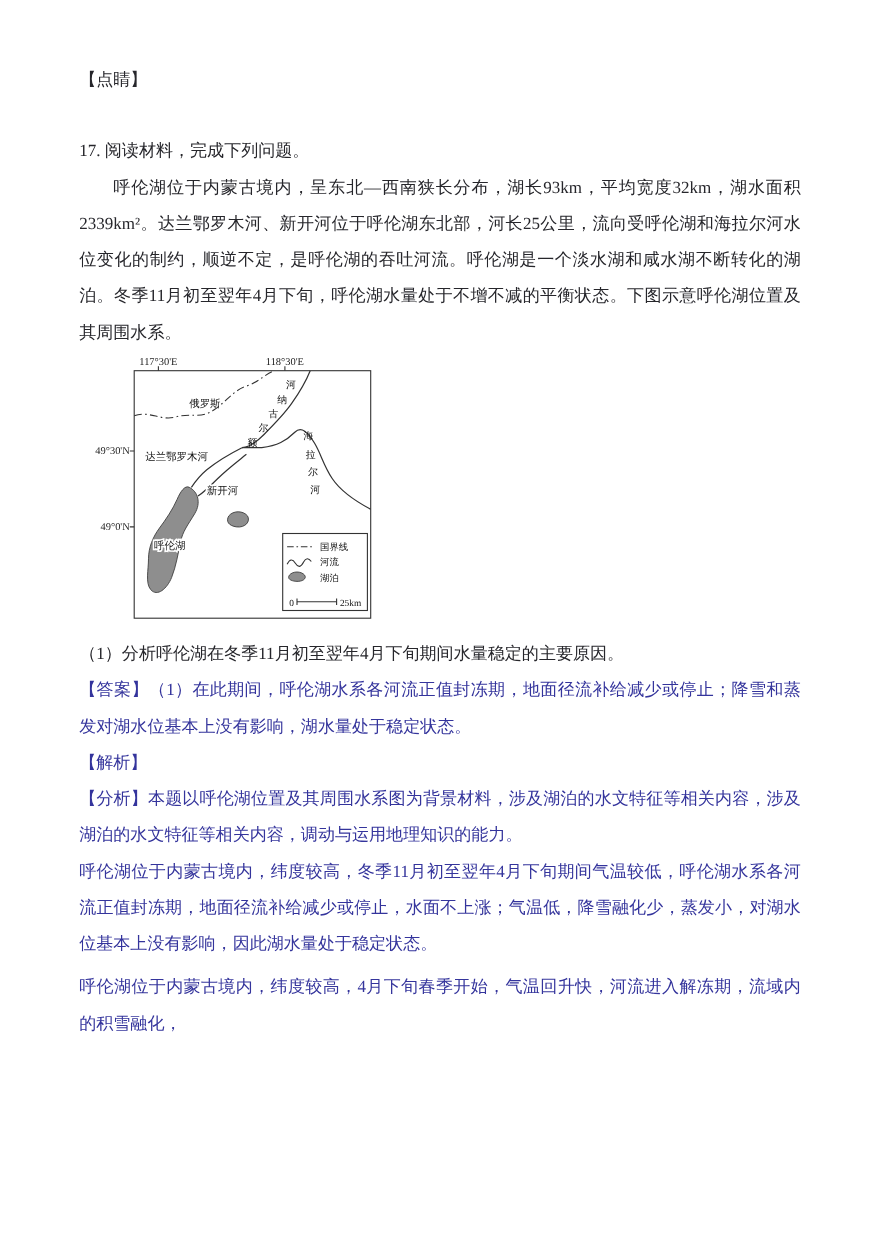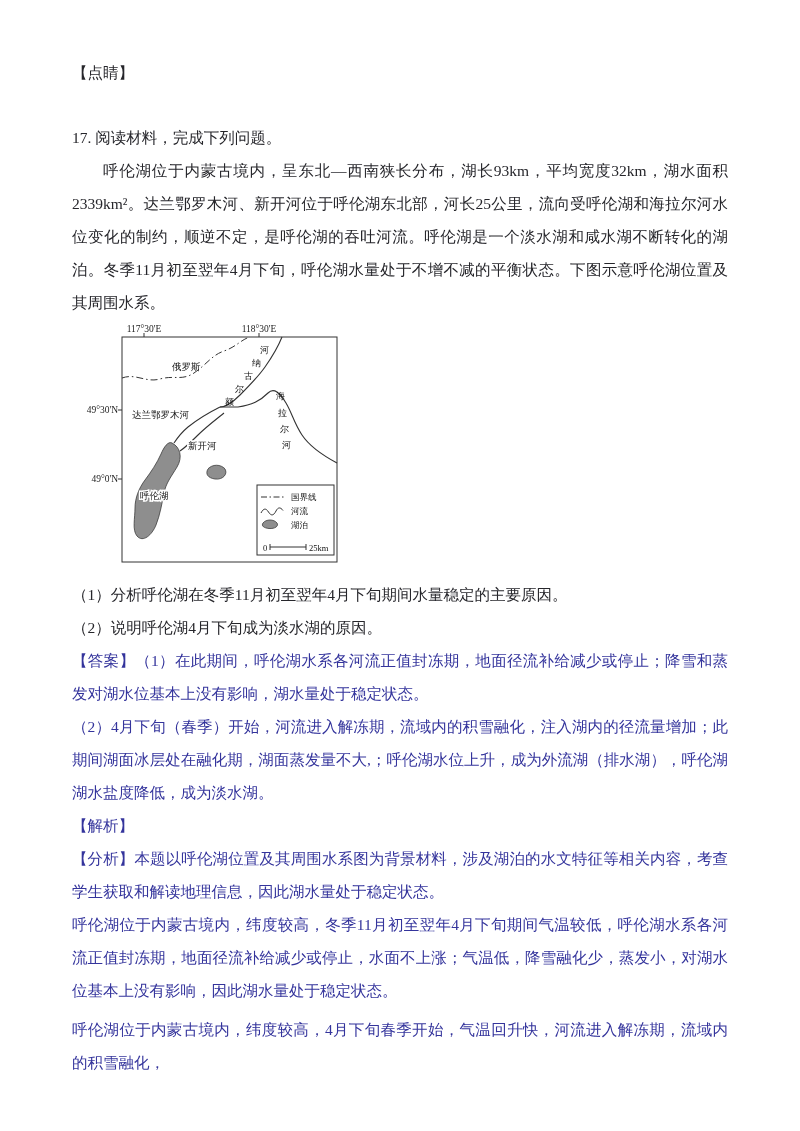--- a/index.html
+++ b/index.html
@@ -94,26 +94,24 @@
       <text class="legendtext" x="219" y="205">湖泊</text>
       <text class="legendtext" x="191" y="228">0</text>
       <line class="tickline" x1="198" y1="224" x2="234" y2="224"></line>
       <line class="tickline" x1="198" y1="221" x2="198" y2="227"></line>
       <line class="tickline" x1="234" y1="221" x2="234" y2="227"></line>
       <text class="legendtext" x="237" y="228">25km</text>
     </svg>
   </div>
 
   <p class="gap-top-sm">（1）分析呼伦湖在冬季11月初至翌年4月下旬期间水量稳定的主要原因。</p>
-  <p>（2）说明呼伦湖4月下旬成为淡水湖的原因。</p>
 
   <p class="blue"><span>【答案】</span><span>（1）在此期间，呼伦湖水系各河流正值封冻期，地面径流补给减少或停止；降雪和蒸发对湖水位基本上没有影响，湖水量处于稳定状态。</span></p>
-  <p class="blue">（2）4月下旬（春季）开始，河流进入解冻期，流域内的积雪融化，注入湖内的径流量增加；此期间湖面冰层处在融化期，湖面蒸发量不大,；呼伦湖水位上升，成为外流湖（排水湖），呼伦湖湖水盐度降低，成为淡水湖。</p>
 
   <p class="blue">【解析】</p>
 
-  <p class="blue"><span>【分析】</span><span>本题以呼伦湖位置及其周围水系图为背景材料，涉及湖泊的水文特征等相关内容，考查学生获取和解读地理信息，因此湖水量处于稳定状态。</span></p>
+  <p class="blue"><span>【分析】</span><span>本题以呼伦湖位置及其周围水系图为背景材料，涉及湖泊的水文特征等相关内容，涉及湖泊的水文特征等相关内容，调动与运用地理知识的能力。</span></p>
 
   <p class="blue">呼伦湖位于内蒙古境内，纬度较高，冬季11月初至翌年4月下旬期间气温较低，呼伦湖水系各河流正值封冻期，地面径流补给减少或停止，水面不上涨；气温低，降雪融化少，蒸发小，对湖水位基本上没有影响，因此湖水量处于稳定状态。</p>
 
   <p class="blue gap-top-sm">呼伦湖位于内蒙古境内，纬度较高，4月下旬春季开始，气温回升快，河流进入解冻期，流域内的积雪融化，</p>
 
 </div>
 
 </body></html>

